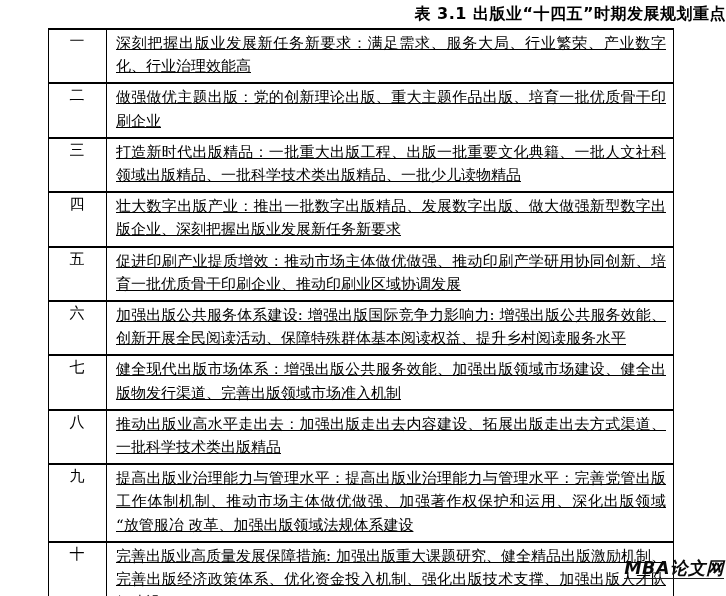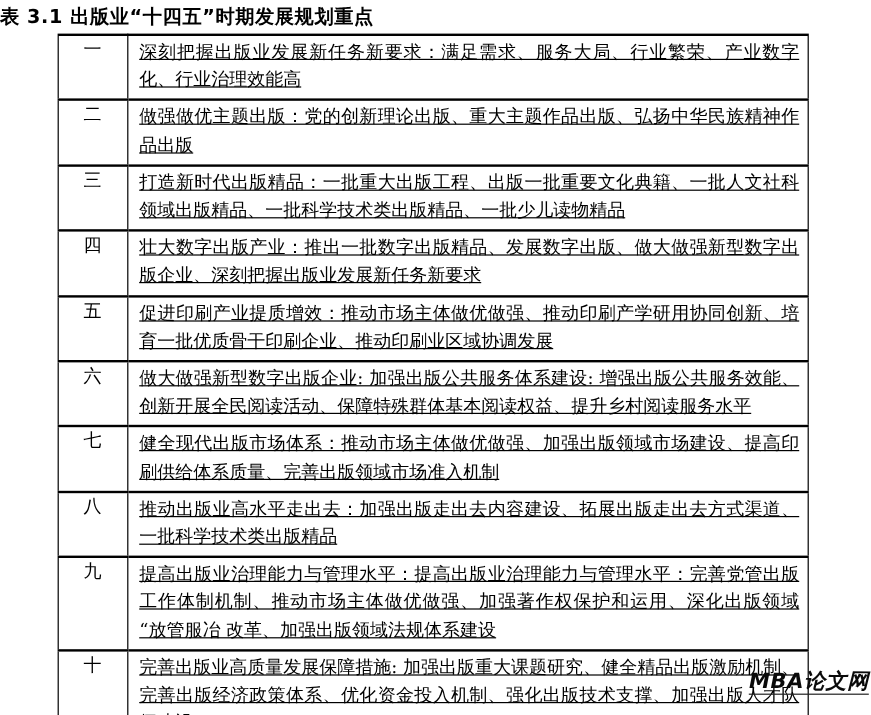--- a/index.html
+++ b/index.html
@@ -13,21 +13,21 @@
     font-family: "DejaVu Serif", "Liberation Serif", serif;
     color: #000000;
   }
   .page {
     position: relative;
     width: 726px;
     height: 596px;
   }
   .page-title {
     margin: 4px 0 3px 0;
-    text-align: left;
+    text-align: right;
     font-family: "DejaVu Sans", "Liberation Sans", sans-serif;
     font-weight: bold;
     font-size: 16px;
     letter-spacing: 0.5px;
     color: #000000;
   }
   table.plan-table {
     border-collapse: collapse;
     table-layout: fixed;
     margin-left: 48px;
@@ -92,46 +92,46 @@
 
   <table class="plan-table">
     <tbody>
     <tr>
       <td class="cell-num">一</td>
       <td class="cell-text">深刻把握出版业发展新任务新要求：满足需求、服务大局、行业繁荣、产业数字化、行业治理效能高</td>
     </tr>
 
     <tr>
       <td class="cell-num">二</td>
-      <td class="cell-text">做强做优主题出版：党的创新理论出版、重大主题作品出版、弘扬中华民族精神作品出版</td>
+      <td class="cell-text">做强做优主题出版：党的创新理论出版、重大主题作品出版、培育一批优质骨干印刷企业</td>
     </tr>
 
     <tr>
       <td class="cell-num">三</td>
       <td class="cell-text">打造新时代出版精品：一批重大出版工程、出版一批重要文化典籍、一批人文社科领域出版精品、一批科学技术类出版精品、一批少儿读物精品</td>
     </tr>
 
     <tr>
       <td class="cell-num">四</td>
       <td class="cell-text">壮大数字出版产业：推出一批数字出版精品、发展数字出版、做大做强新型数字出版企业、深刻把握出版业发展新任务新要求</td>
     </tr>
 
     <tr>
       <td class="cell-num">五</td>
       <td class="cell-text">促进印刷产业提质增效：推动市场主体做优做强、推动印刷产学研用协同创新、培育一批优质骨干印刷企业、推动印刷业区域协调发展</td>
     </tr>
 
     <tr>
       <td class="cell-num">六</td>
-      <td class="cell-text">做大做强新型数字出版企业: 加强出版公共服务体系建设: 增强出版公共服务效能、创新开展全民阅读活动、保障特殊群体基本阅读权益、提升乡村阅读服务水平</td>
+      <td class="cell-text">加强出版公共服务体系建设: 增强出版国际竞争力影响力: 增强出版公共服务效能、创新开展全民阅读活动、保障特殊群体基本阅读权益、提升乡村阅读服务水平</td>
     </tr>
 
     <tr>
       <td class="cell-num">七</td>
-      <td class="cell-text">健全现代出版市场体系：推动市场主体做优做强、加强出版领域市场建设、提高印刷供给体系质量、完善出版领域市场准入机制</td>
+      <td class="cell-text">健全现代出版市场体系：增强出版公共服务效能、加强出版领域市场建设、健全出版物发行渠道、完善出版领域市场准入机制</td>
     </tr>
 
     <tr>
       <td class="cell-num">八</td>
       <td class="cell-text">推动出版业高水平走出去：加强出版走出去内容建设、拓展出版走出去方式渠道、一批科学技术类出版精品</td>
     </tr>
 
     <tr>
       <td class="cell-num">九</td>
       <td class="cell-text">提高出版业治理能力与管理水平：提高出版业治理能力与管理水平：完善党管出版工作体制机制、推动市场主体做优做强、加强著作权保护和运用、深化出版领域 “放管服冶 改革、加强出版领域法规体系建设</td>

